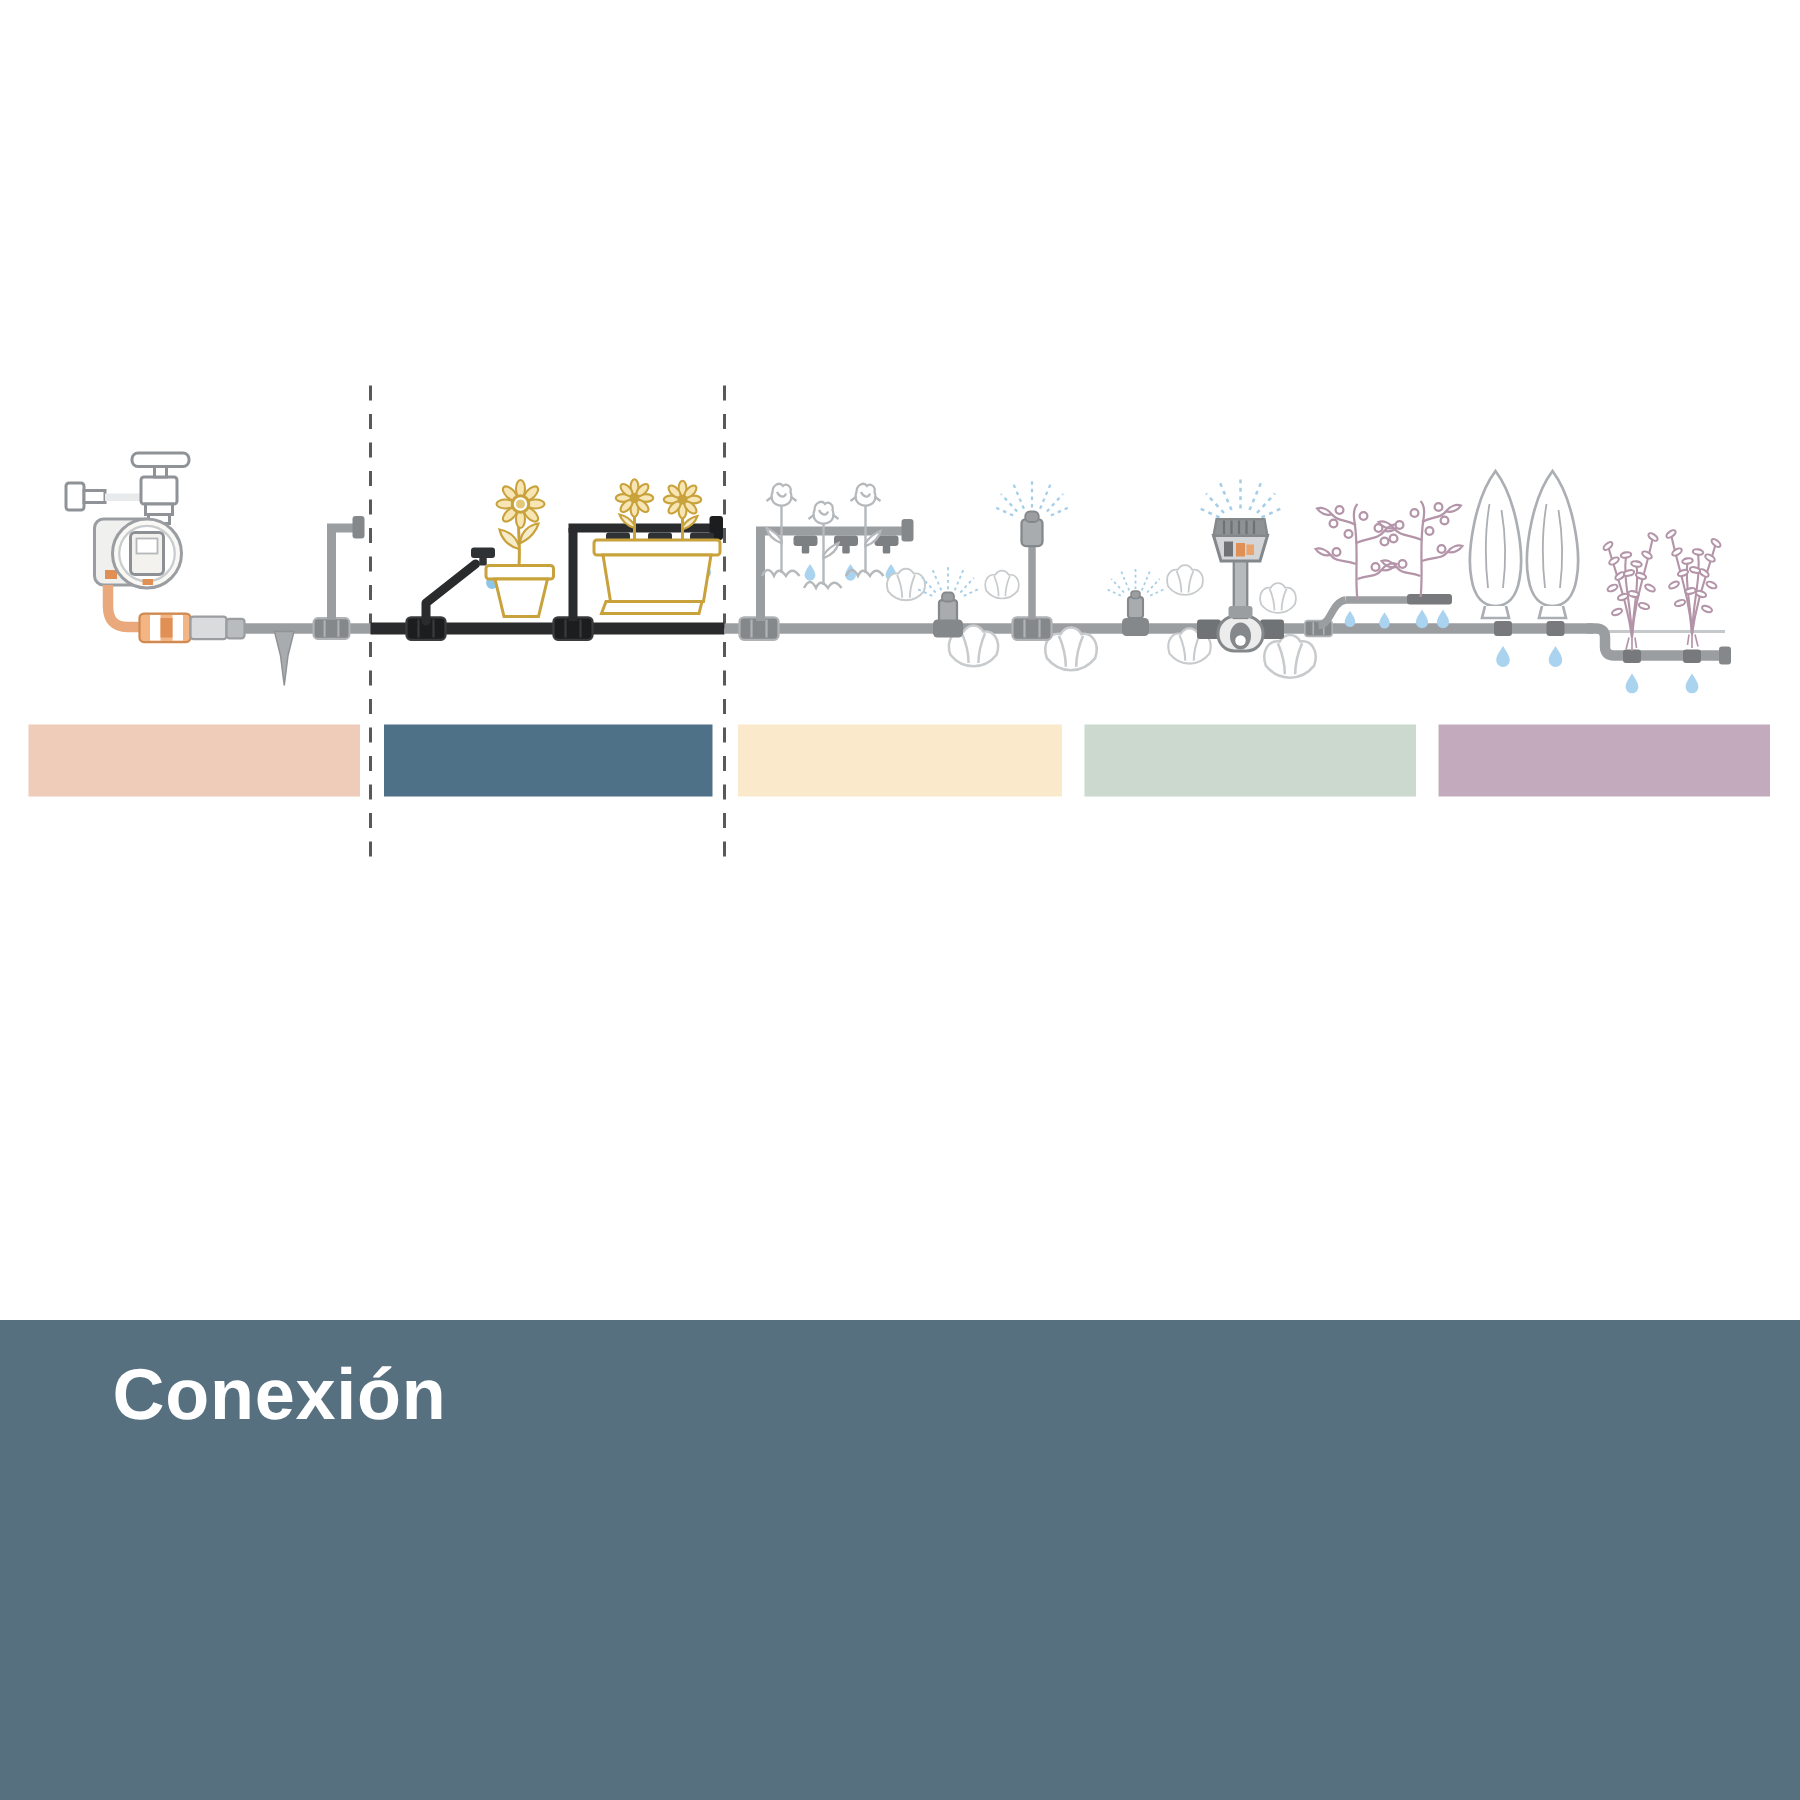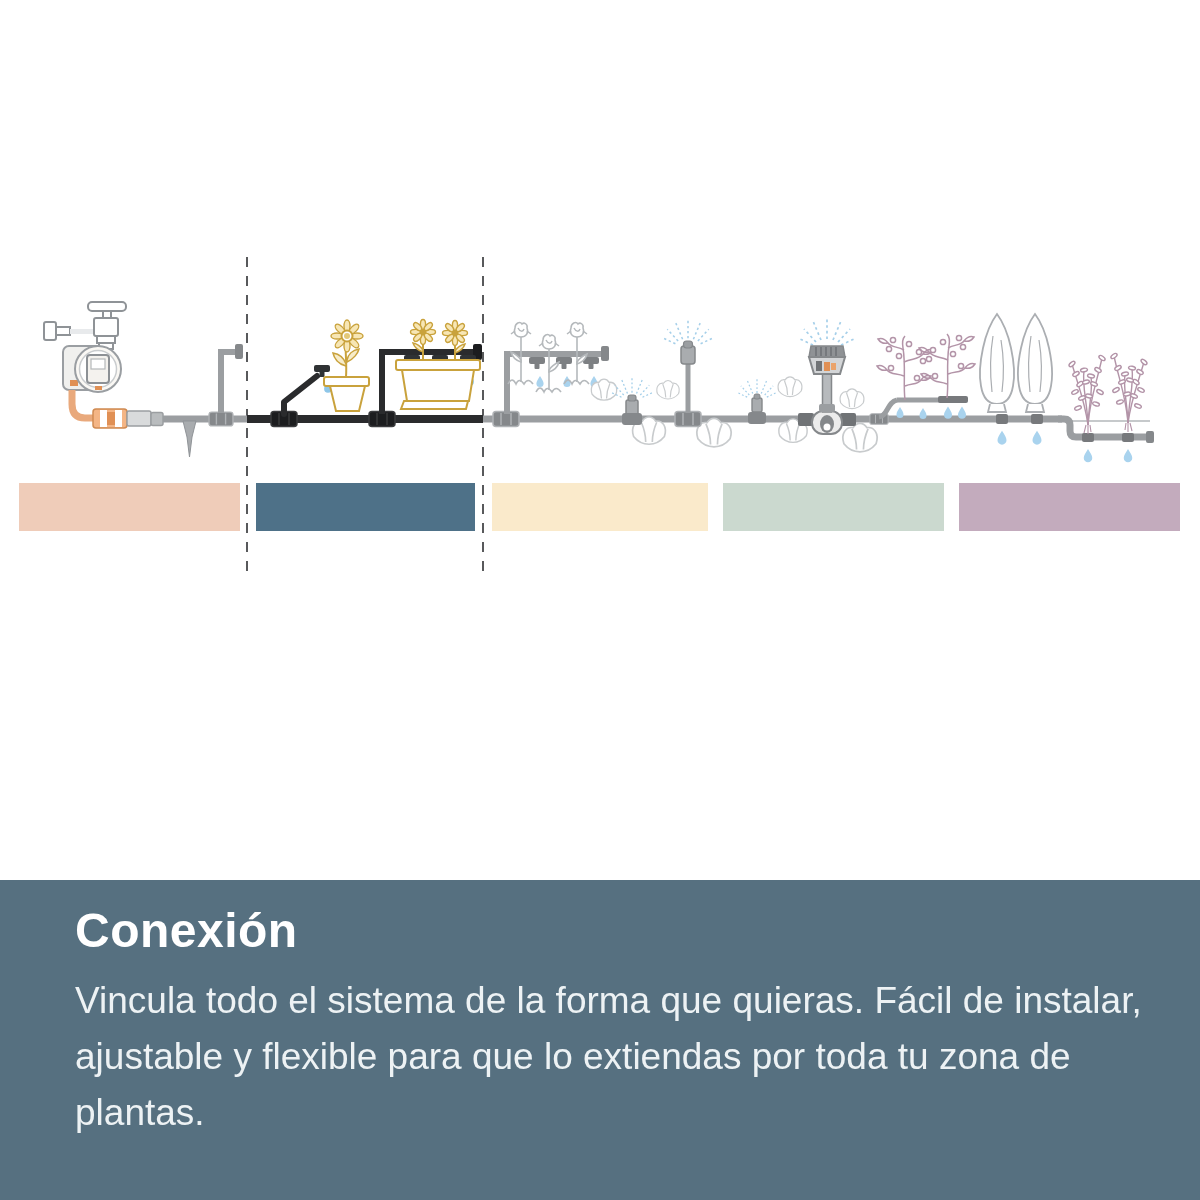--- a/index.html
+++ b/index.html
@@ -308,16 +308,15 @@
     <rect x="19" y="483" width="221" height="48" fill="#efccb9"></rect>
     <rect x="256" y="483" width="219" height="48" fill="#4e7188"></rect>
     <rect x="492" y="483" width="216" height="48" fill="#faeacb"></rect>
     <rect x="723" y="483" width="221" height="48" fill="#cbd9cf"></rect>
     <rect x="959" y="483" width="221" height="48" fill="#c3abbd"></rect>
   </g>
 </svg>
 
 <section class="text-panel">
   <h1>Conexión</h1>
-  <p>Vincula todo el sistema de la forma que quieras. Fácil de instalar, ajustable y flexible para que lo extiendas por toda tu zona de plantas.</p>
 </section>
 
 </div>
 
 </body></html>

